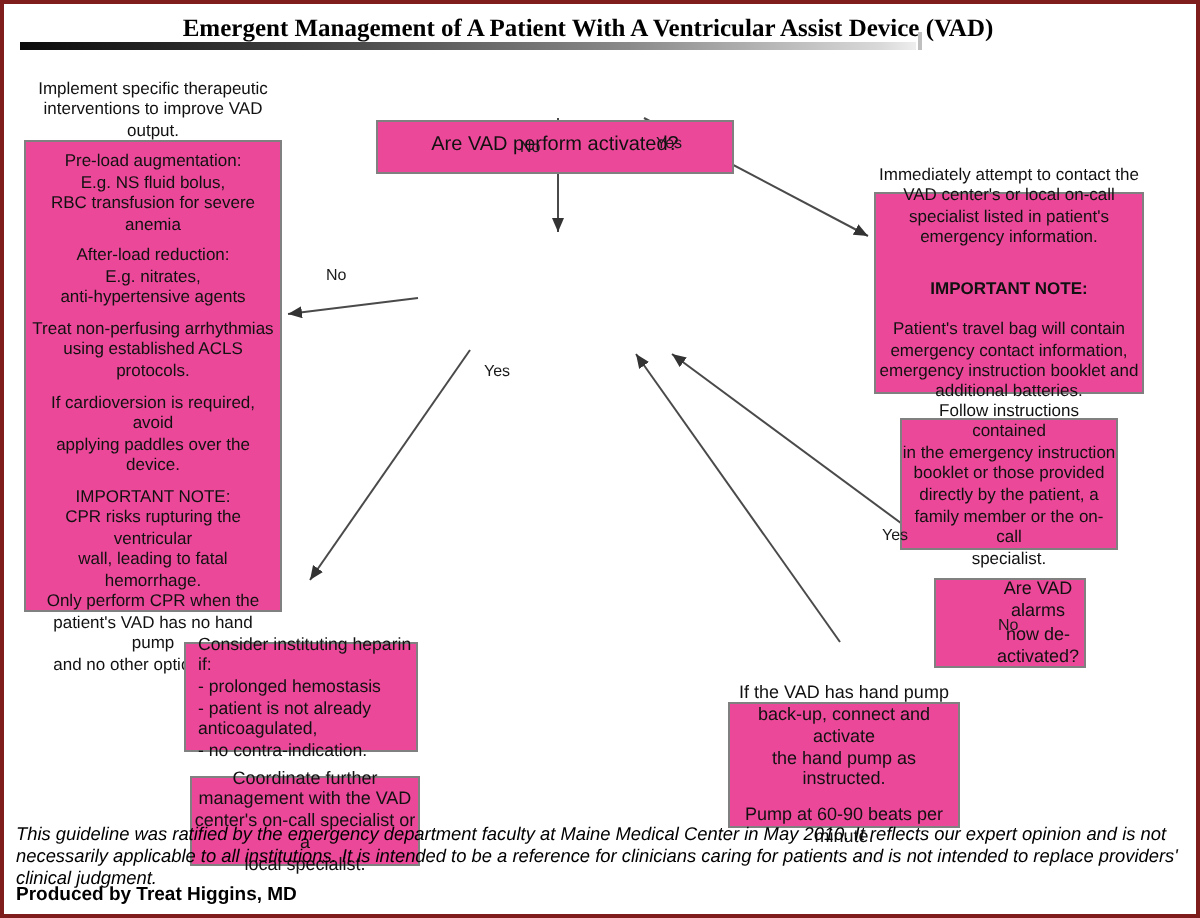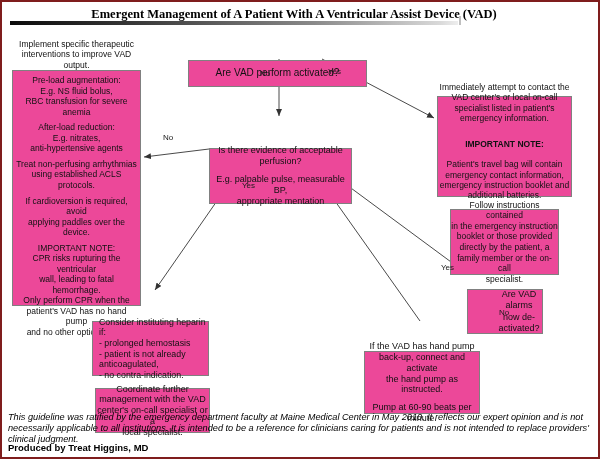--- a/index.html
+++ b/index.html
@@ -104,26 +104,20 @@
     <div class="p">If cardioversion is required, avoid
 applying paddles over the device.</div>
     <div class="p">IMPORTANT NOTE:
 CPR risks rupturing the ventricular
 wall, leading to fatal hemorrhage.
 Only perform CPR when the
 patient's VAD has no hand pump
 and no other options exist.</div>
   </div>
 
-  <div class="box perfusion">
-    <div class="p">Is there evidence of acceptable
-perfusion?</div>
-    <div class="p">E.g. palpable pulse, measurable BP,
-appropriate mentation</div>
-  </div>
 
   <div class="box contact">
     <div class="p">Immediately attempt to contact the
 VAD center's or local on-call
 specialist listed in patient's
 emergency information.</div>
     <div class="p">
       <div class="bold">IMPORTANT NOTE:</div>
       <div>Patient's travel bag will contain
 emergency contact information,

